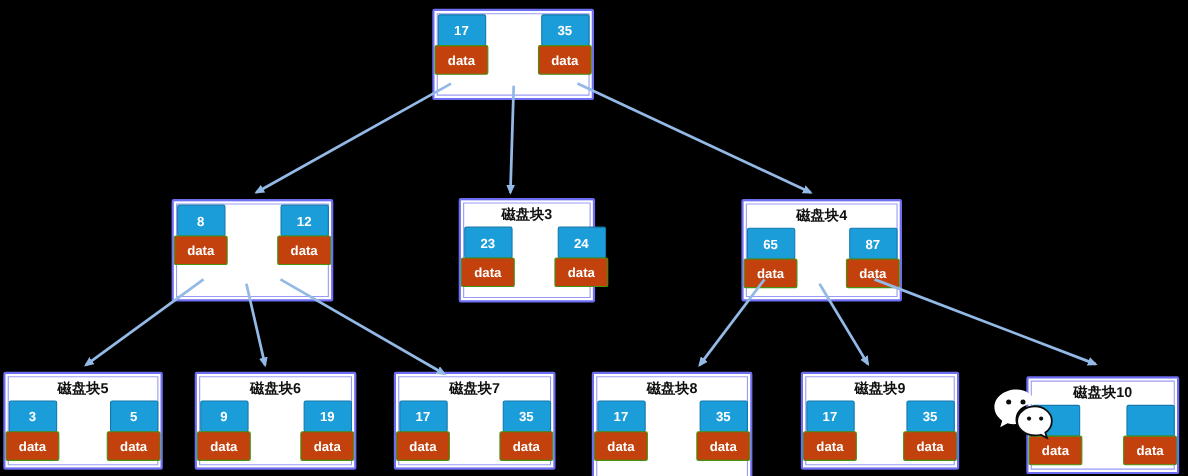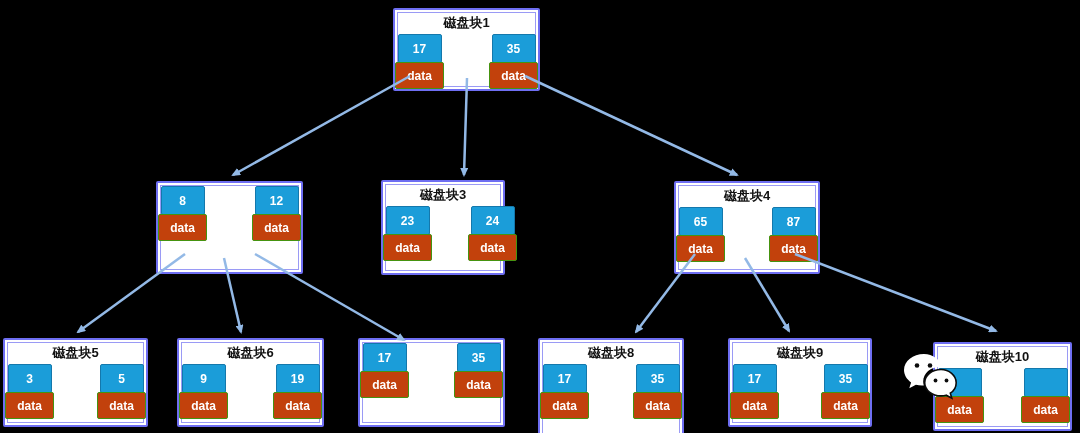--- a/index.html
+++ b/index.html
@@ -64,21 +64,20 @@
       <path fill="#ffffff" d="M22 2C10.9 2 2 9.2 2 18.1c0 5 2.8 9.4 7.1 12.3l-1.8 5.9 6.6-3.5c1.9.5 3.9.8 6.1.8.6 0 1.2 0 1.8-.1-.4-1.3-.6-2.6-.6-4C21.2 21 28.8 15 38 15c.6 0 1.2 0 1.8.1C38.1 7.5 30.8 2 22 2z"></path>
       <circle cx="15" cy="13.5" r="2.3" fill="#0c0c0c"></circle>
       <circle cx="28" cy="13.5" r="2.3" fill="#0c0c0c"></circle>
       <path fill="#ffffff" stroke="#0c0c0c" stroke-width="1.6" d="M39 17.5c-9 0-16.3 5.9-16.3 13.2S30 43.9 39 43.9c1.8 0 3.6-.2 5.2-.7l5.6 3-1.5-5c3.6-2.4 5.9-6.1 5.9-10.5 0-7.3-7.2-13.2-15.2-13.2z"></path>
       <circle cx="33.5" cy="28.5" r="1.9" fill="#0c0c0c"></circle>
       <circle cx="44.5" cy="28.5" r="1.9" fill="#0c0c0c"></circle>
     </svg>
   </div>
 
 <div class="node" style="left: 393px; top: 8px; width: 147px; height: 83px;">
-      <div class="node-title">磁盘块1</div>
       <div class="stacks">
         <div class="stack">
           <div class="key-box">17</div>
           <div class="data-box">data</div>
         </div>
         <div class="stack">
           <div class="key-box">35</div>
           <div class="data-box">data</div>
         </div>
       </div>
@@ -88,21 +87,21 @@
         <div class="stack">
           <div class="key-box">8</div>
           <div class="data-box">data</div>
         </div>
         <div class="stack">
           <div class="key-box">12</div>
           <div class="data-box">data</div>
         </div>
       </div>
     </div>
-    <div class="node" style="left: 381px; top: 180px; width: 124px; height: 95px;">
+    <div class="node" style="left: 417px; top: 180px; width: 124px; height: 95px;">
       <div class="node-title">磁盘块3</div>
       <div class="stacks">
         <div class="stack">
           <div class="key-box">23</div>
           <div class="data-box">data</div>
         </div>
         <div class="stack">
           <div class="key-box">24</div>
           <div class="data-box">data</div>
         </div>
@@ -141,20 +140,21 @@
           <div class="key-box">9</div>
           <div class="data-box">data</div>
         </div>
         <div class="stack">
           <div class="key-box">19</div>
           <div class="data-box">data</div>
         </div>
       </div>
     </div>
     <div class="node" style="left: 358px; top: 338px; width: 147px; height: 89px;">
+      <div class="node-title">磁盘块7</div>
       <div class="stacks">
         <div class="stack">
           <div class="key-box">17</div>
           <div class="data-box">data</div>
         </div>
         <div class="stack">
           <div class="key-box">35</div>
           <div class="data-box">data</div>
         </div>
       </div>

